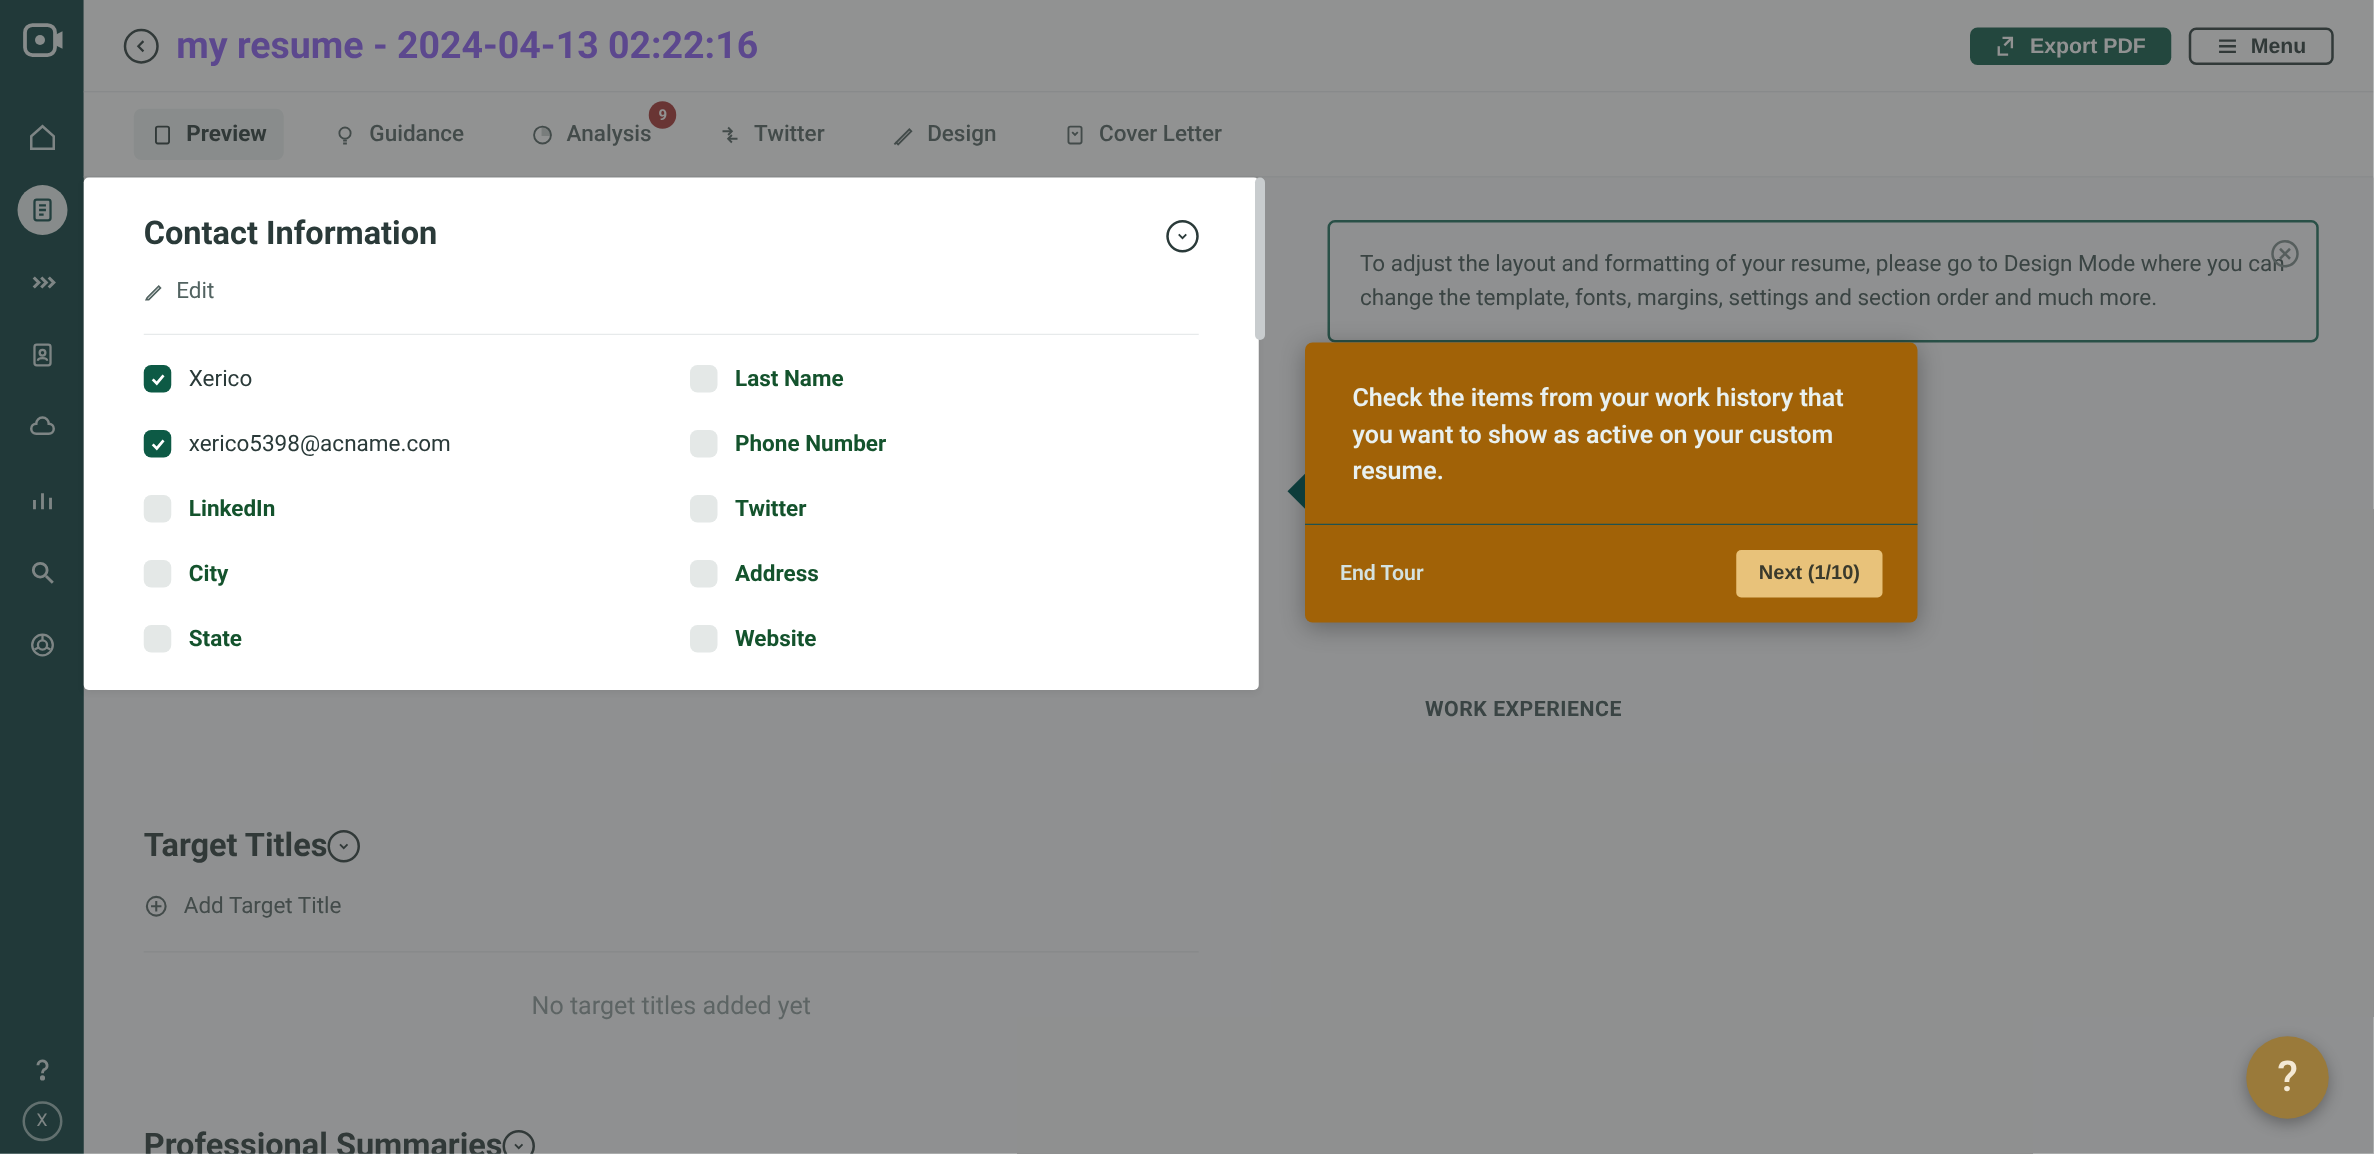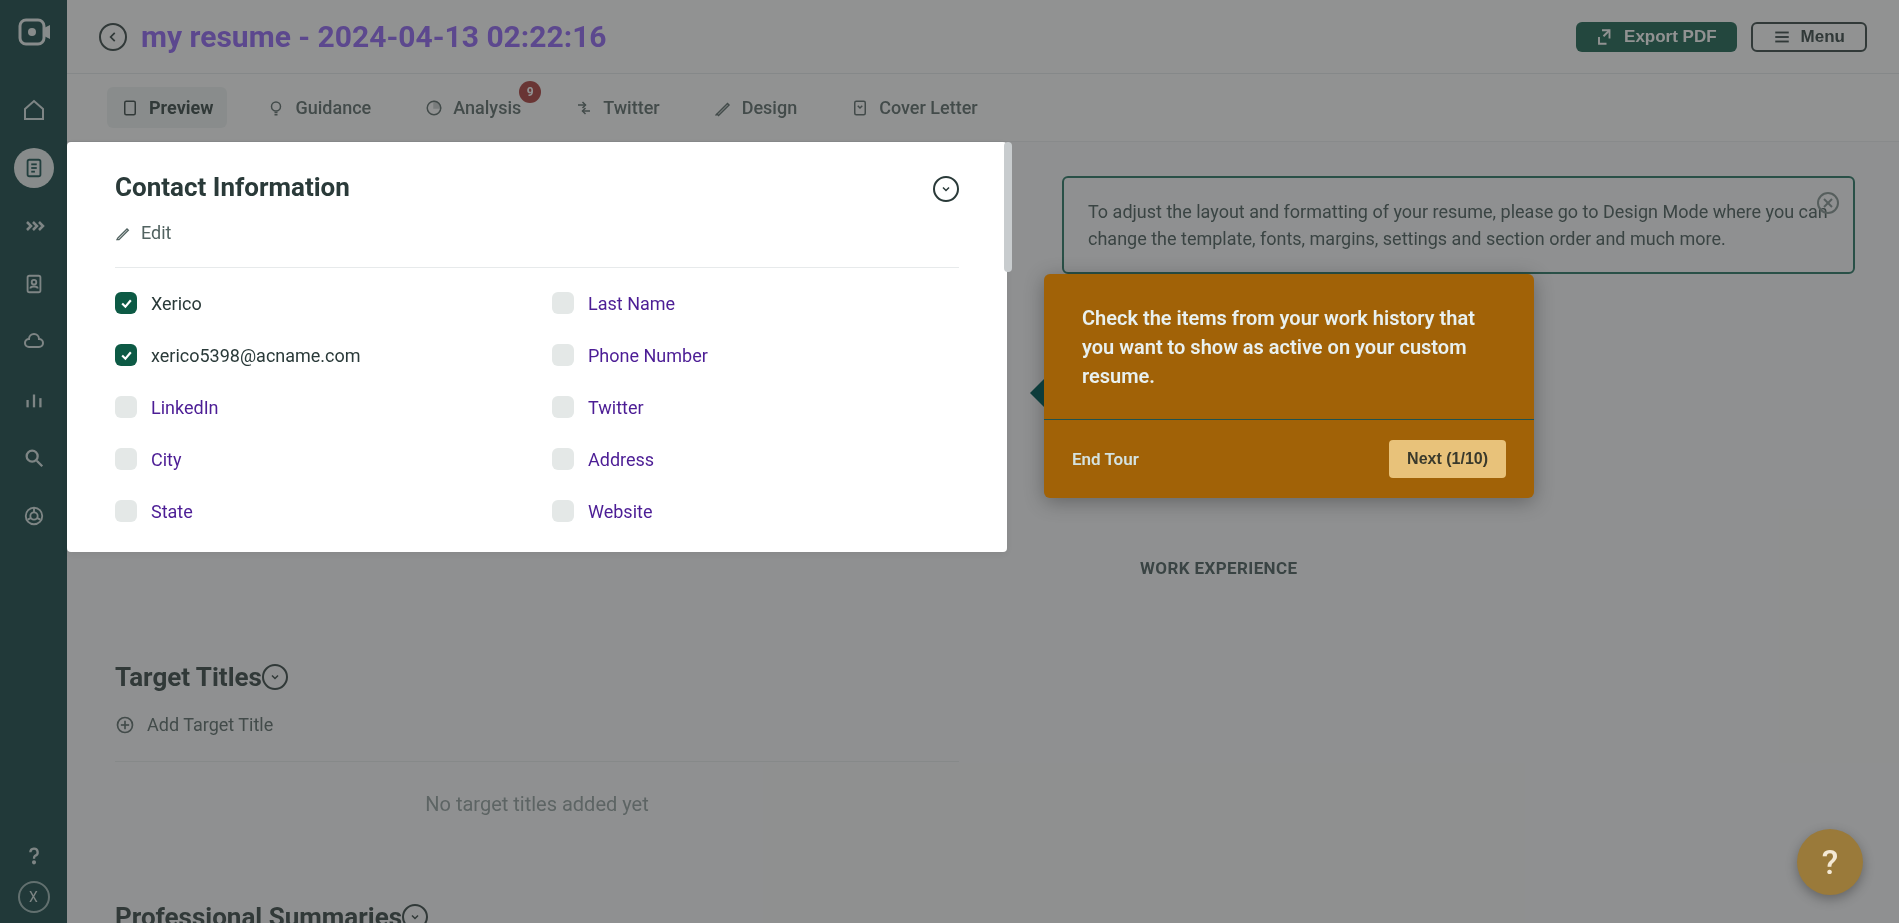--- a/index.html
+++ b/index.html
@@ -36,21 +36,21 @@
 .panel-white .panel-head { display: flex; align-items: flex-end; justify-content: space-between; margin-bottom: 20px; }
 .panel-white h2 { font-size: 26px; font-weight: 700; color: #2a3a39; }
 .panel-white .chevron-circle { width: 26px; height: 26px; border: 2px solid #2a3a39; border-radius: 50%; display: flex; align-items: center; justify-content: center; color: #2a3a39; cursor: pointer; }
 .panel-white .edit-row { display: flex; align-items: center; gap: 10px; color: #526361; font-size: 18px; padding-bottom: 24px; border-bottom: 1px solid #e7eaeb; margin-bottom: 24px; cursor: pointer; }
 .panel-white .grid { display: grid; grid-template-columns: 1fr 1fr; row-gap: 30px; column-gap: 30px; }
 .panel-white .field { display: flex; align-items: center; gap: 14px; }
 .panel-white .checkbox { width: 22px; height: 22px; border-radius: 6px; display: flex; align-items: center; justify-content: center; flex-shrink: 0; }
 .panel-white .checkbox.checked { background: #0d5a45; color: #fff; }
 .panel-white .checkbox.empty { background: #e4e8e7; }
 .panel-white .field-label { font-size: 18px; color: #2a3a39; }
-.panel-white .field.disabled .field-label { color: #4c1d95; }
+.panel-white .field.disabled .field-label { color: #14532d; font-weight: bold; }
 
 
 .scroll-hint { position: absolute; top: 142px; left: 1004px; width: 8px; height: 130px; background: #c8ccce; border-radius: 4px; z-index: 21; }
 
 
 .dim-section { position: absolute; left: 67px; width: 940px; padding: 0 48px; z-index: 5; }
 .dim-section.titles { top: 662px; }
 .dim-section.prof { top: 902px; }
 .dim-section h3 { font-size: 26px; font-weight: 700; color: #2a3a39; display: flex; align-items: center; justify-content: flex-start; }
 .dim-section .add-row { display: flex; align-items: center; gap: 12px; color: #526361; font-size: 18px; padding: 22px 0 26px 0; border-bottom: 1px solid #e7eaeb; cursor: pointer; }

